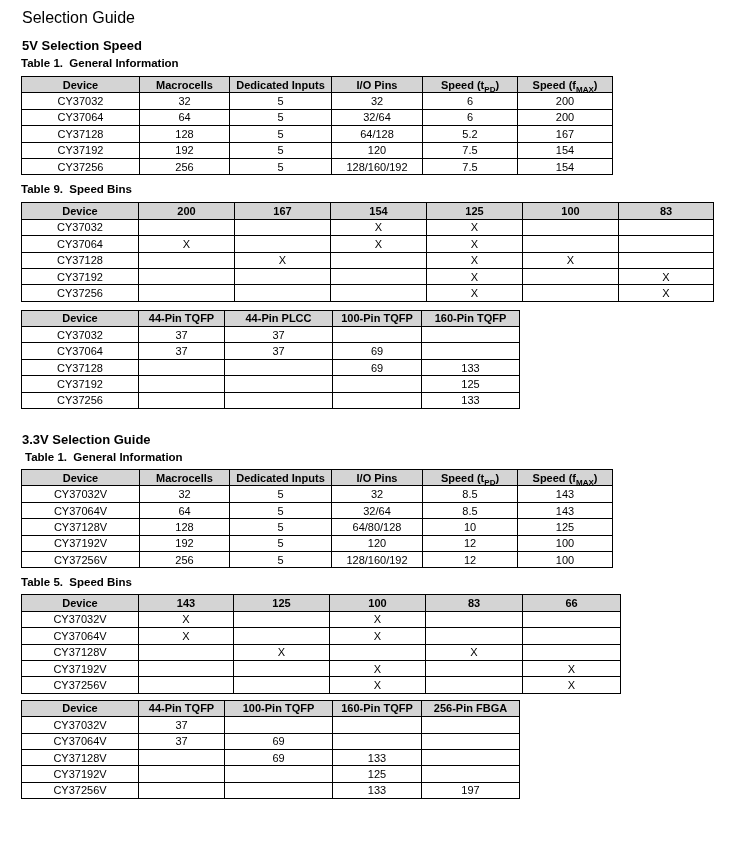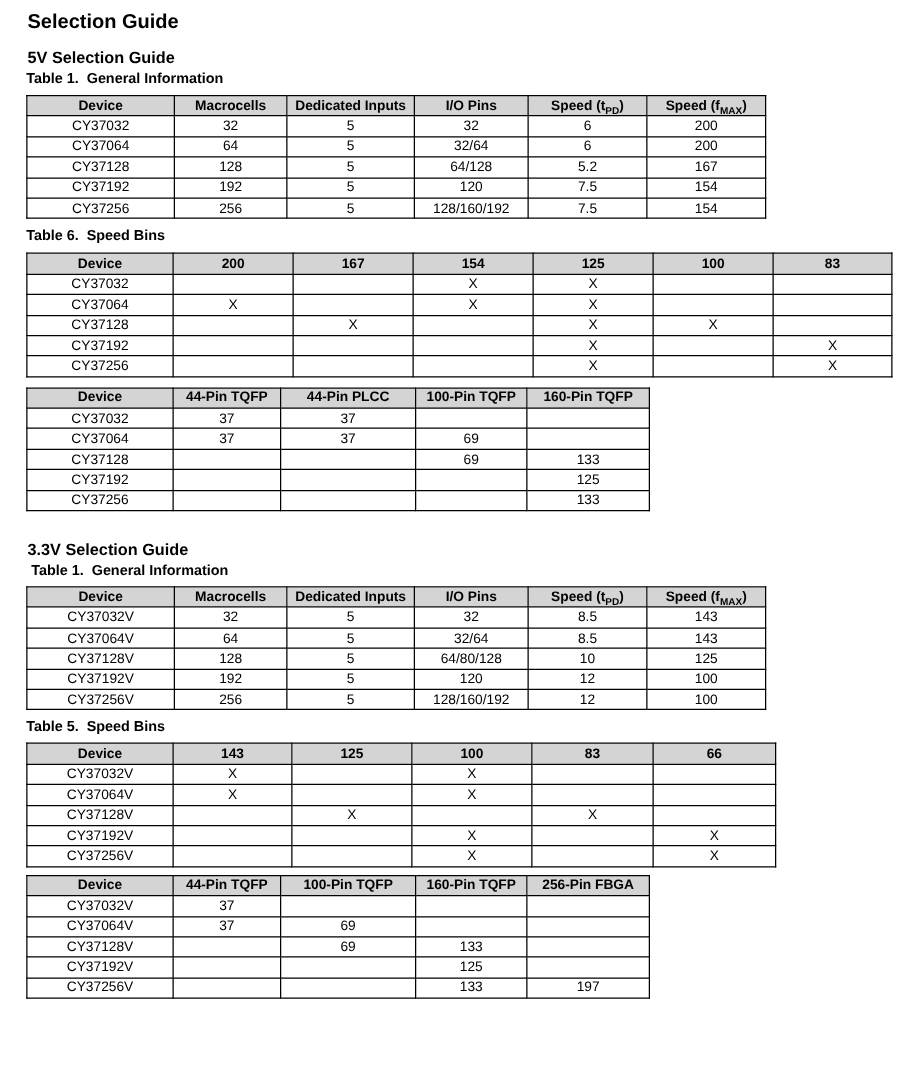--- a/index.html
+++ b/index.html
@@ -7,21 +7,21 @@
   html, body { margin: 0; padding: 0; background: #ffffff; }
   body {
     width: 733px; height: 854px;
     font-family: "Liberation Sans", sans-serif;
     color: var(--text-color);
     overflow: hidden;
   }
   .page { padding: 10px 20px 0 21px; }
 
   h1.doc-title {
-    font-size: 16px; line-height: 16px; font-weight: bold;
+    font-size: 16px; line-height: 16px; font-weight: normal;
     margin: 0 0 13px 1px;
   }
   h2.section-heading {
     font-size: 13px; line-height: 13px; font-weight: bold;
     margin: 0 0 5px 1px;
   }
   h2.mt { margin-top: 24px; }
   .caption {
     font-size: 11.5px; line-height: 13px; font-weight: bold;
     margin: 0 0 6px 0;
@@ -83,21 +83,21 @@
   table.t-speed3 th:nth-child(6) { width: 98px; }
 </style>
 </head>
 <body>
 
 <div class="page">
 
   <h1 class="doc-title">Selection Guide</h1>
 
   <section>
-    <h2 class="section-heading">5V Selection Guide</h2>
+    <h2 class="section-heading">5V Selection Speed</h2>
 
     <p class="caption">Table 1.  General Information</p>
     <table class="t-gen">
         <thead>
           <tr>
             <th>Device</th>
             <th>Macrocells</th>
             <th>Dedicated Inputs</th>
             <th>I/O Pins</th>
             <th>Speed (t<sub>PD</sub>)</th>
@@ -141,21 +141,21 @@
             <td>CY37256</td>
             <td>256</td>
             <td>5</td>
             <td>128/160/192</td>
             <td>7.5</td>
             <td>154</td>
           </tr>
         </tbody>
       </table>
 
-    <p class="caption">Table 6.  Speed Bins</p>
+    <p class="caption">Table 9.  Speed Bins</p>
     <table class="t-speed5">
         <thead>
           <tr>
             <th>Device</th>
             <th>200</th>
             <th>167</th>
             <th>154</th>
             <th>125</th>
             <th>100</th>
             <th>83</th>

